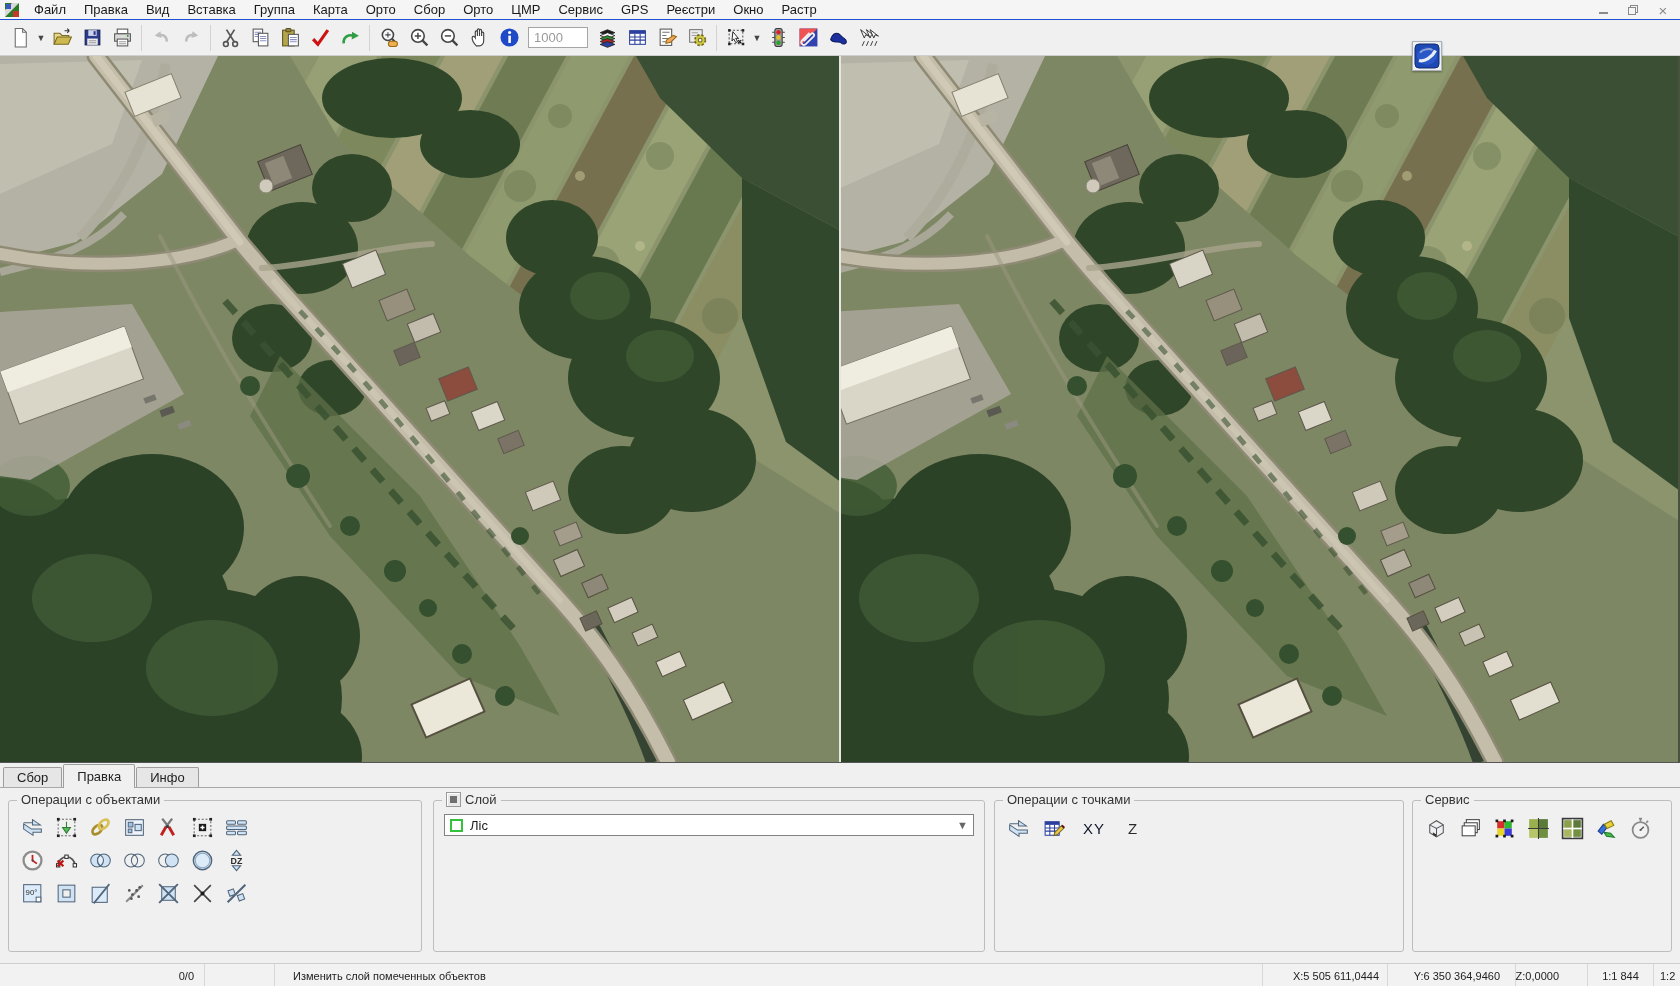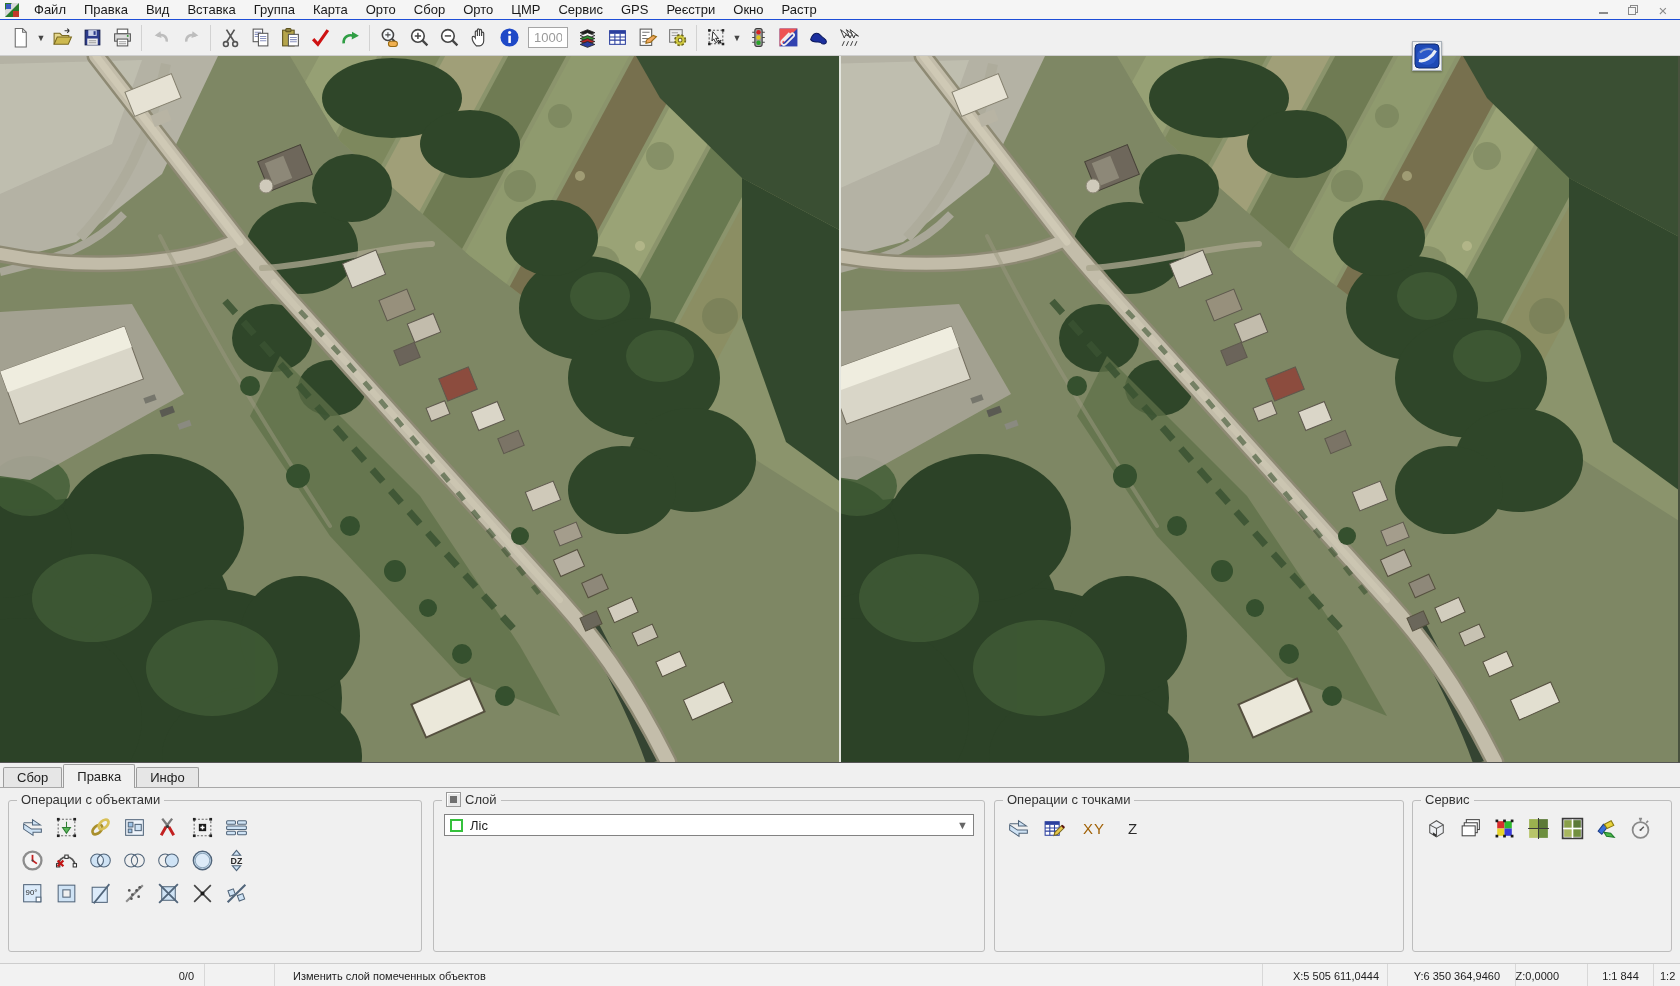--- a/index.html
+++ b/index.html
@@ -26,21 +26,21 @@
 
   
   .toolbar {
     height:36px; background:#f0f0f0; display:flex; align-items:center;
     padding-left:5px; border-bottom:1px solid #cfcfcf;
   }
   .tb-btn { width:30px; height:28px; display:flex; align-items:center; justify-content:center; border-radius:2px; }
   .tb-caret { width:12px; height:28px; display:flex; align-items:center; justify-content:center; color:#444; font-size:9px; }
   .tb-sep { width:1px; height:26px; background:#d2d2d2; margin:0 4px; }
   .tb-input {
-    width:40px; height:21px; border:1px solid #a5a5a5; background:#fff;
+    width:60px; height:21px; border:1px solid #a5a5a5; background:#fff;
     font-family:"Liberation Sans",sans-serif; font-size:13px; color:#9a9a9a; padding:0 5px; margin:0 4px;
   }
   .ic20 { width:21px; height:21px; display:block; }
 
   
   .map-area { position:relative; height:706px; display:flex; background:#49523e; }
   .map-pane { width:839px; height:706px; display:block; }
   .map-pane.right { border-left:2px solid #e4e6df; }
   .ge-btn {
     position:absolute; left:1412px; top:-15px; width:30px; height:30px;
@@ -76,21 +76,21 @@
   .icon-row  { display:flex; gap:7px; align-items:center; }
   .pic { width:27px; height:27px; display:flex; align-items:center; justify-content:center; }
   .ic24 { width:25px; height:25px; display:block; }
   .combo {
     position:absolute; left:10px; right:10px; top:13px; height:22px;
     background:#fff; border:1px solid #828282; display:flex; align-items:center; padding:0 5px;
   }
   .swatch { width:13px; height:13px; border:2px solid #35c13c; background:#fff; margin-right:7px; flex:0 0 auto; }
   .combo-arrow { margin-left:auto; color:#666; font-size:11px; }
   .pt-row { padding:14px 0 0 10px; display:flex; align-items:center; gap:9px; }
-  .xy-label { font-size:15px; color:#a16207; letter-spacing:1px; margin-left:6px; }
+  .xy-label { font-size:15px; color:#0f172a; letter-spacing:1px; margin-left:6px; }
   .z-label  { font-size:15px; color:#2a2a2a; margin-left:14px; }
 
   
   .statusbar {
     height:24px; background:#f2f2f2; border-top:1px solid #cdcdcd;
     display:flex; align-items:stretch; font-size:11px; color:#222;
   }
   .sb-cell { display:flex; align-items:center; border-right:1px solid #d8d8d8; }
   .sb-counter { width:205px; justify-content:flex-end; padding-right:10px; }
   .sb-empty   { width:70px; }

